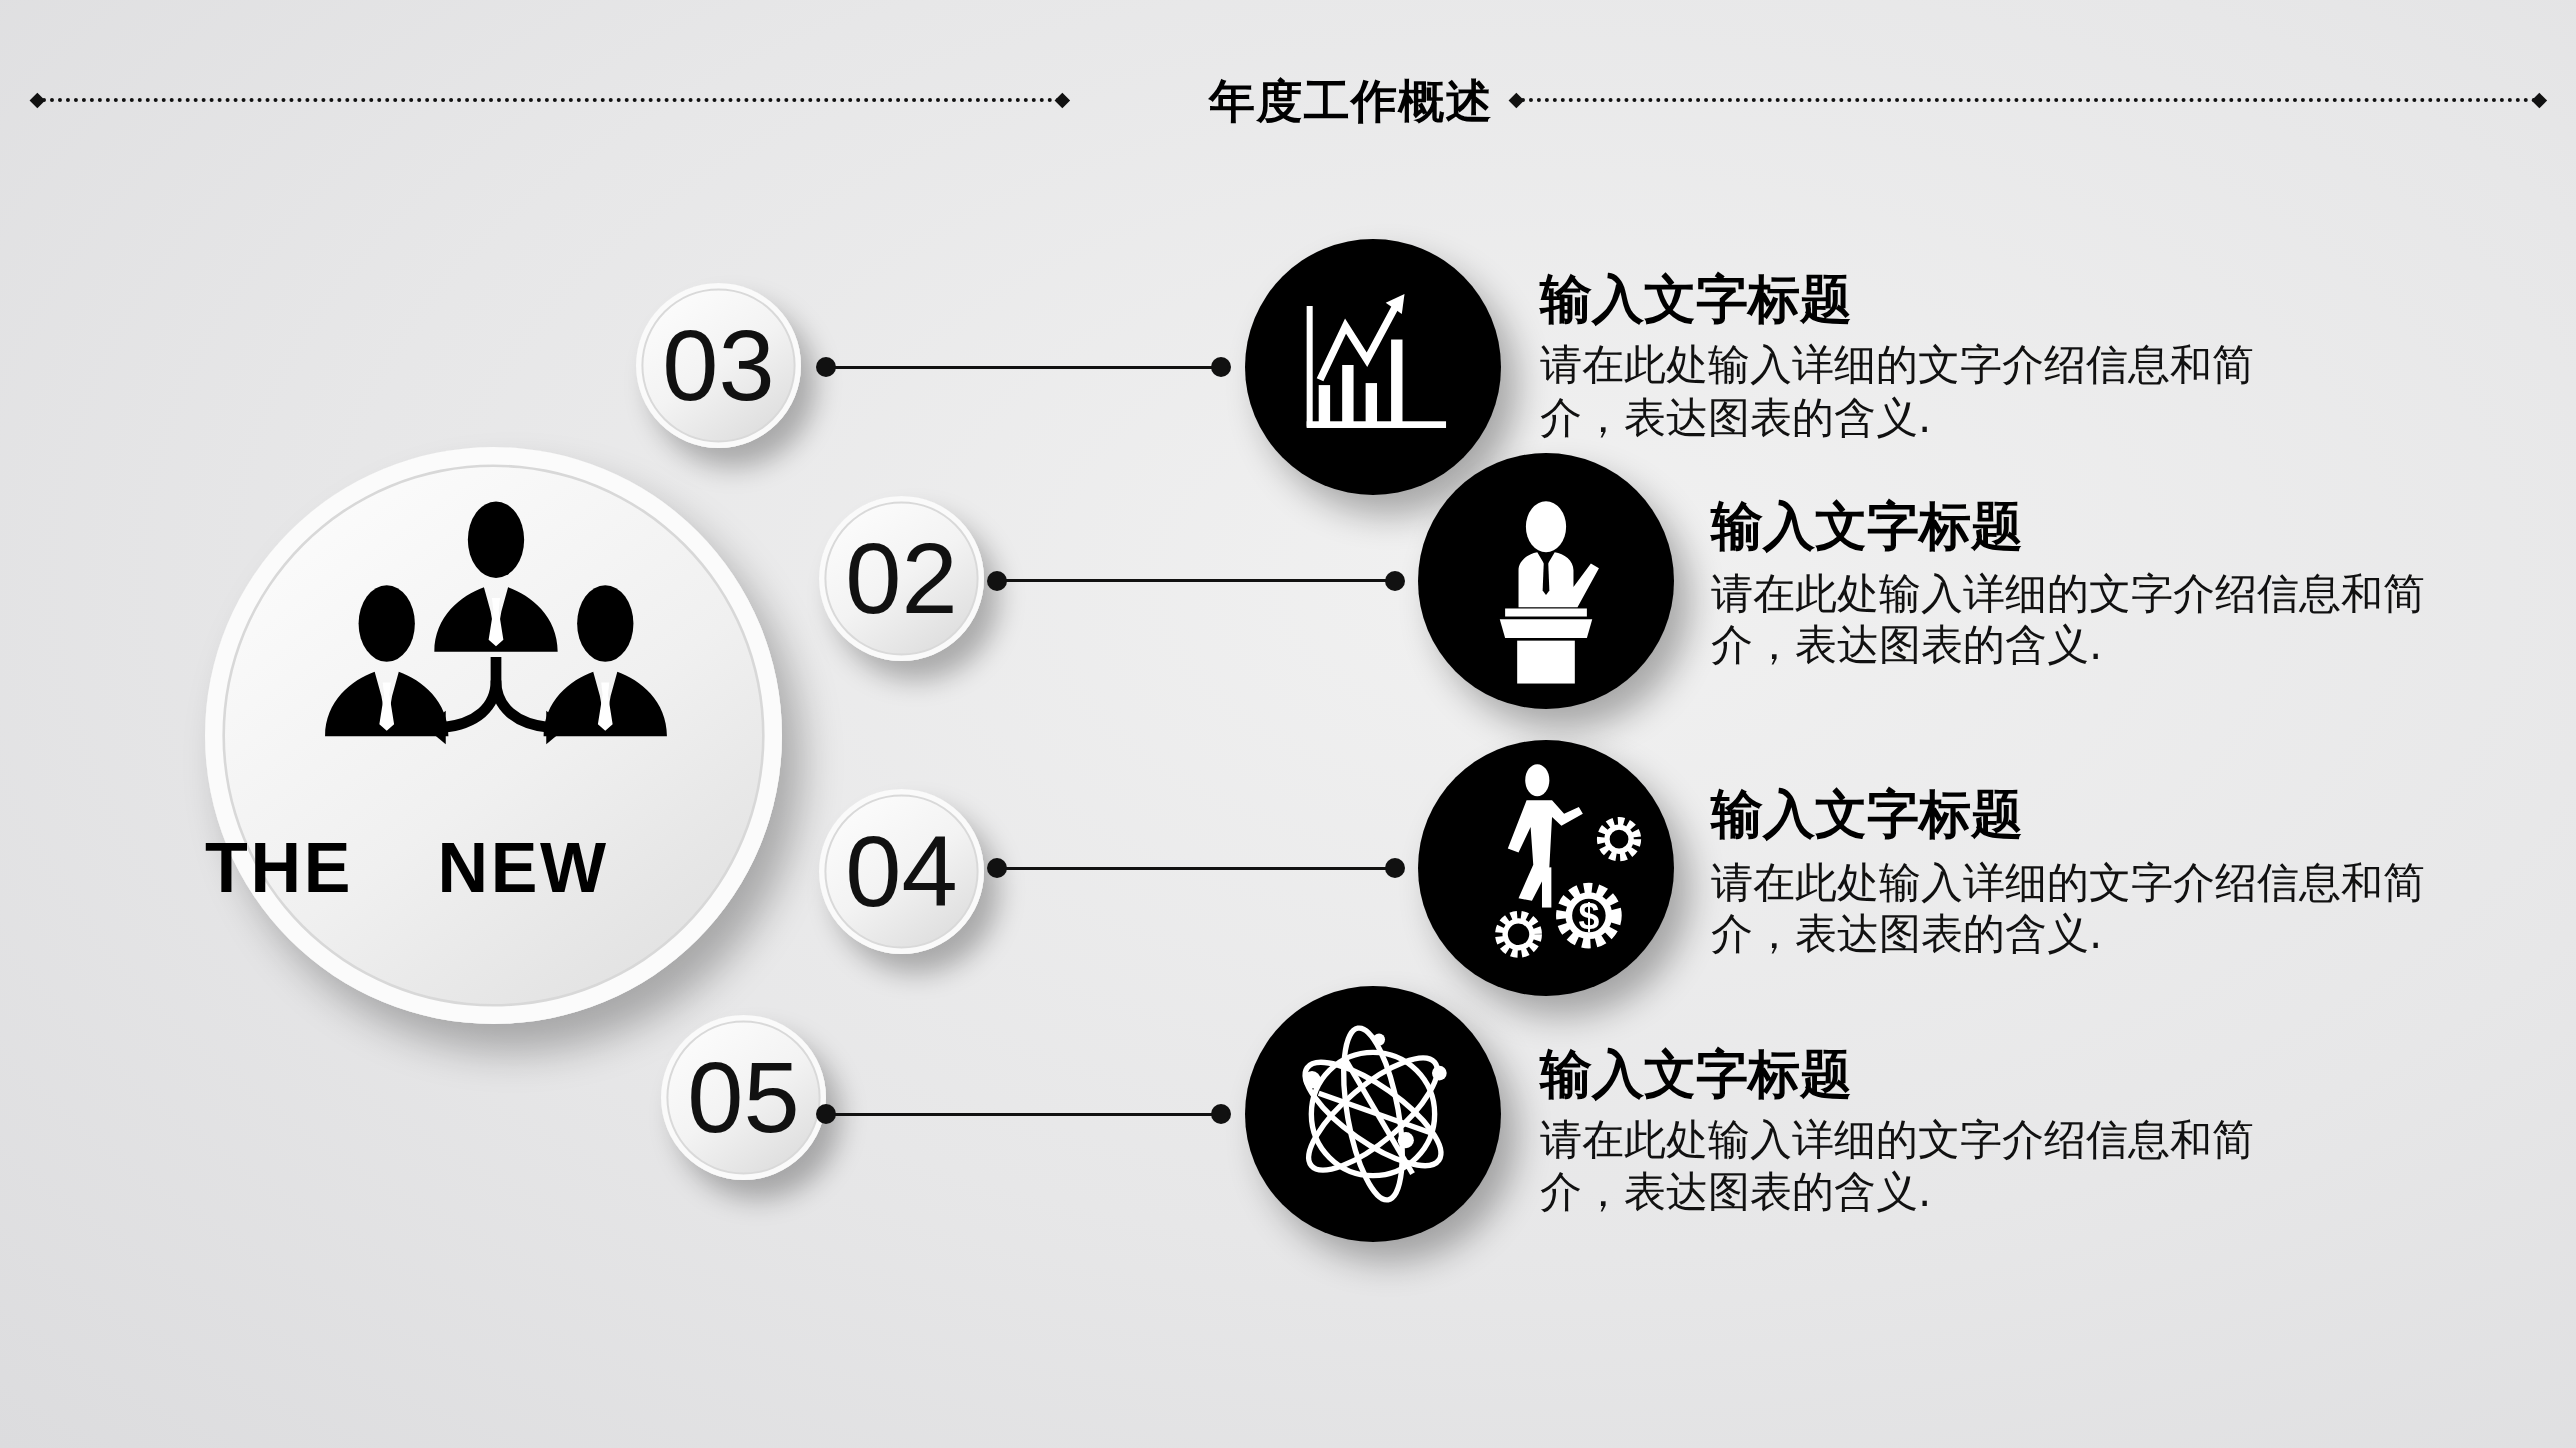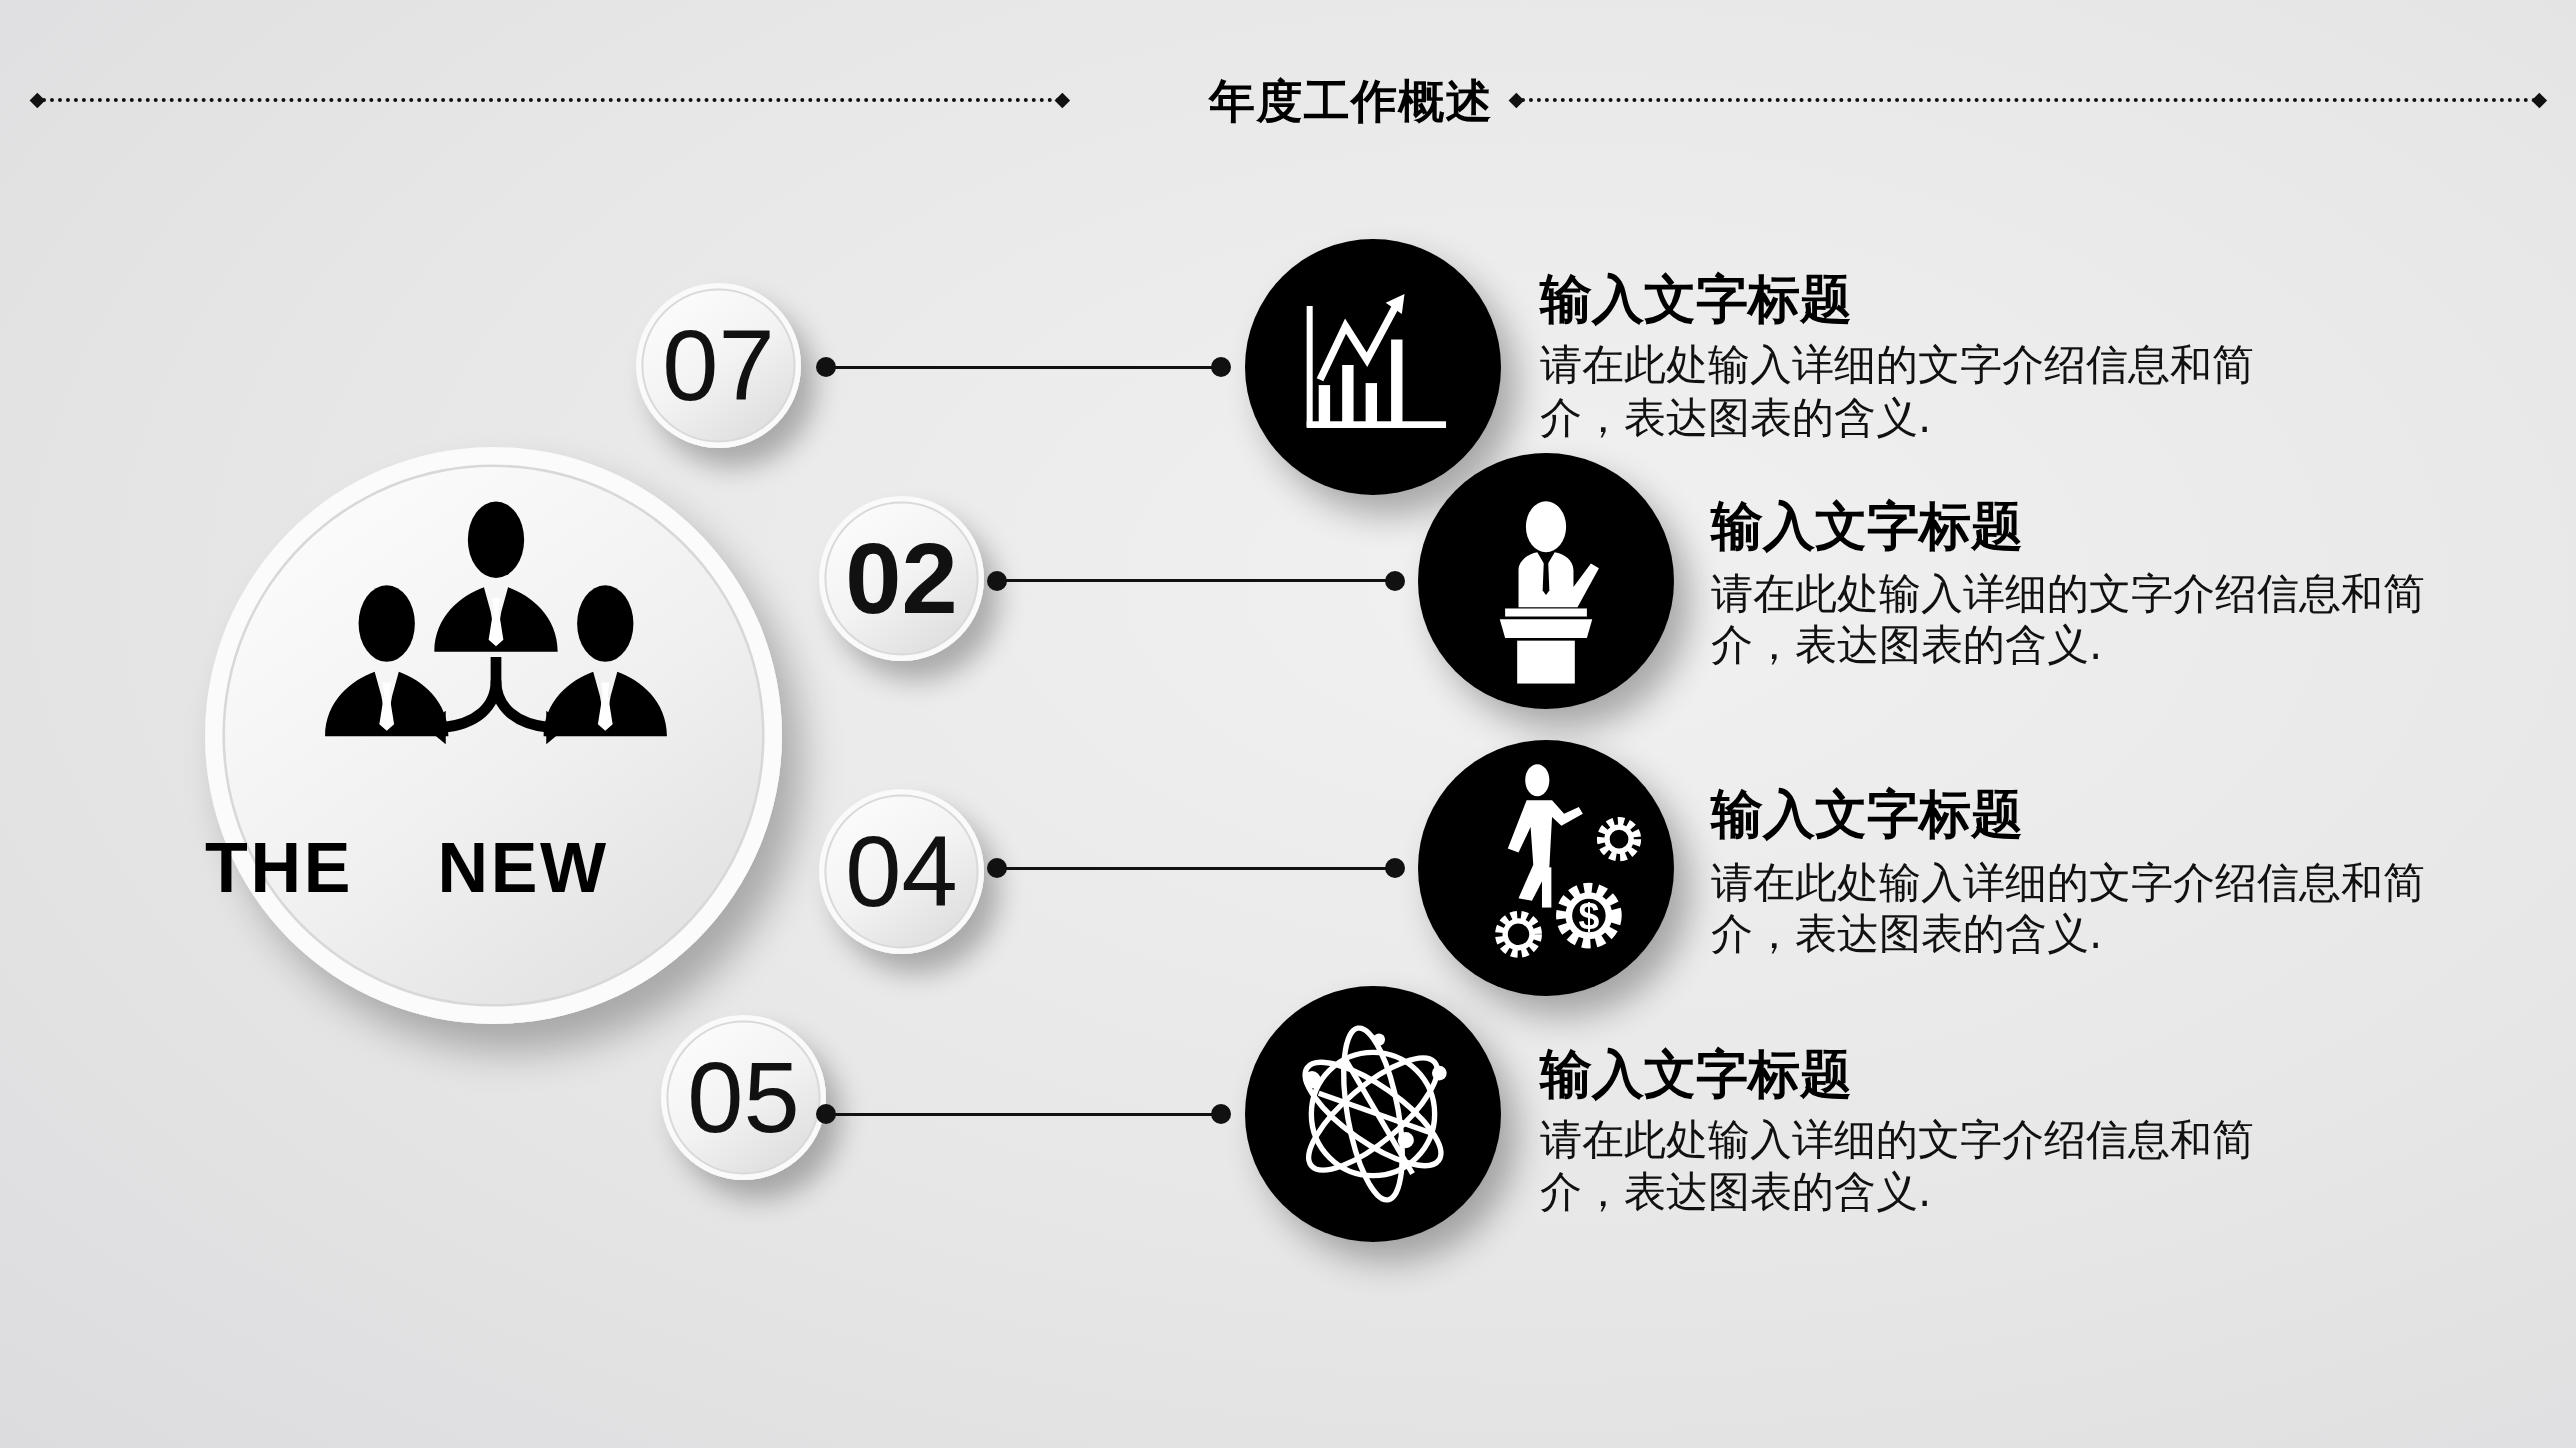--- a/index.html
+++ b/index.html
@@ -77,21 +77,21 @@
   </g>
 
   <g fill="#fff">
     <polygon points="264,152 276,152 274,170 281,214 270,224 259,214 266,170"></polygon>
     <polygon points="101,278 113,278 111,296 118,340 107,350 96,340 103,296"></polygon>
     <polygon points="427,278 439,278 437,296 444,340 433,350 422,340 429,296"></polygon>
   </g>
 </svg>
 <div class="abs the-new" style="white-space:pre;">THE  NEW</div>
 
-<div class="abs num-circle" style="left:636px; top:283px;">07</div>
+<div class="abs num-circle" style="left:636px; top:283px;">03</div>
 <div class="abs dot" style="left:816px; top:357px;"></div>
 <div class="abs conn" style="left:826px; top:366px; width:396px;"></div>
 <div class="abs dot" style="left:1211px; top:357px;"></div>
 <div class="abs black-circle" style="left:1245px; top:239px;">
   <svg viewBox="0 0 382 382">
     <g fill="#fff">
       <rect x="92" y="100" width="9" height="180"></rect>
       <rect x="92" y="272" width="208" height="10"></rect>
       <rect x="110" y="218" width="17" height="58"></rect>
       <rect x="145" y="188" width="17" height="88"></rect>
@@ -99,21 +99,21 @@
       <rect x="218" y="150" width="17" height="126"></rect>
     </g>
     <polyline points="112,210 150,130 182,180 225,100" fill="none" stroke="#fff" stroke-width="11"></polyline>
     <polygon points="210,95 238,82 234,112" fill="#fff"></polygon>
   </svg>
 </div>
 <div class="abs item-title" style="left:1540px; top:266px;">输入文字标题</div>
 <div class="abs item-desc" style="left:1540px; top:339px;">请在此处输入详细的文字介绍信息和简</div>
 <div class="abs item-desc" style="left:1540px; top:392px;">介，表达图表的含义.</div>
 
-<div class="abs num-circle" style="left:819px; top:496px;font-weight:bold;">02</div>
+<div class="abs num-circle" style="left:819px; top:496px;">02</div>
 <div class="abs dot" style="left:987px; top:571px;"></div>
 <div class="abs conn" style="left:997px; top:579px; width:398px;"></div>
 <div class="abs dot" style="left:1385px; top:571px;"></div>
 <div class="abs black-circle" style="left:1418px; top:453px;">
   <svg viewBox="0 0 382 382">
     <g fill="#fff">
       <ellipse cx="191" cy="110" rx="30" ry="38"></ellipse>
       <path d="M150 230 L150 175 C150 160 165 150 178 148 L191 170 L204 148 C218 150 232 160 232 175 L232 200 L258 165 L270 172 L238 230 Z"></path>
       <rect x="130" y="232" width="122" height="12"></rect>
       <polygon points="122,248 260,248 252,276 130,276"></polygon>

